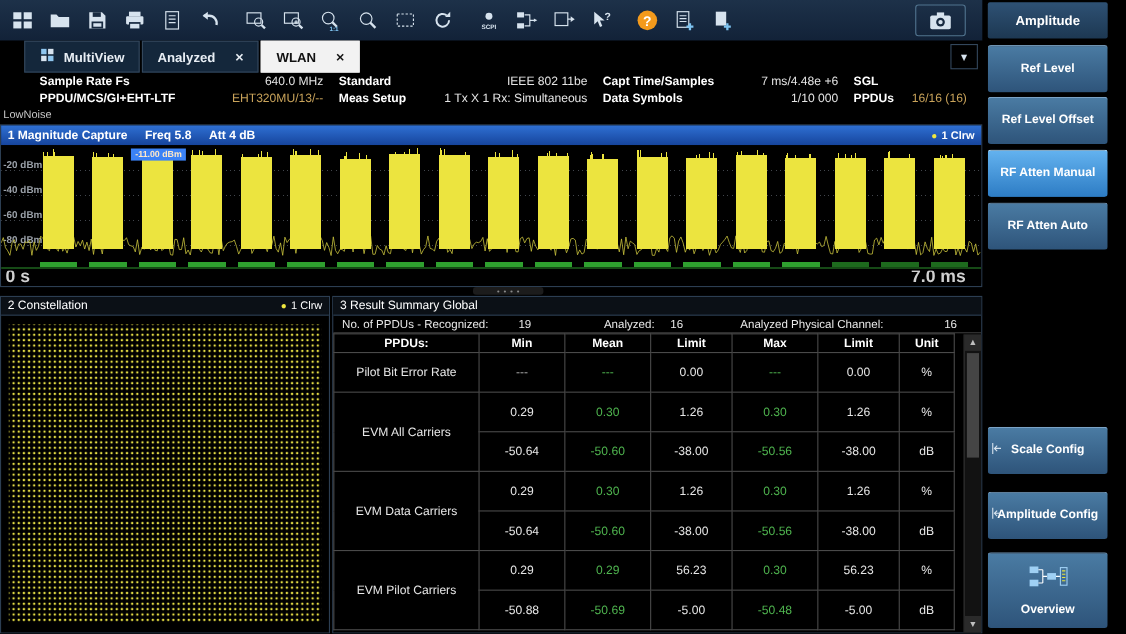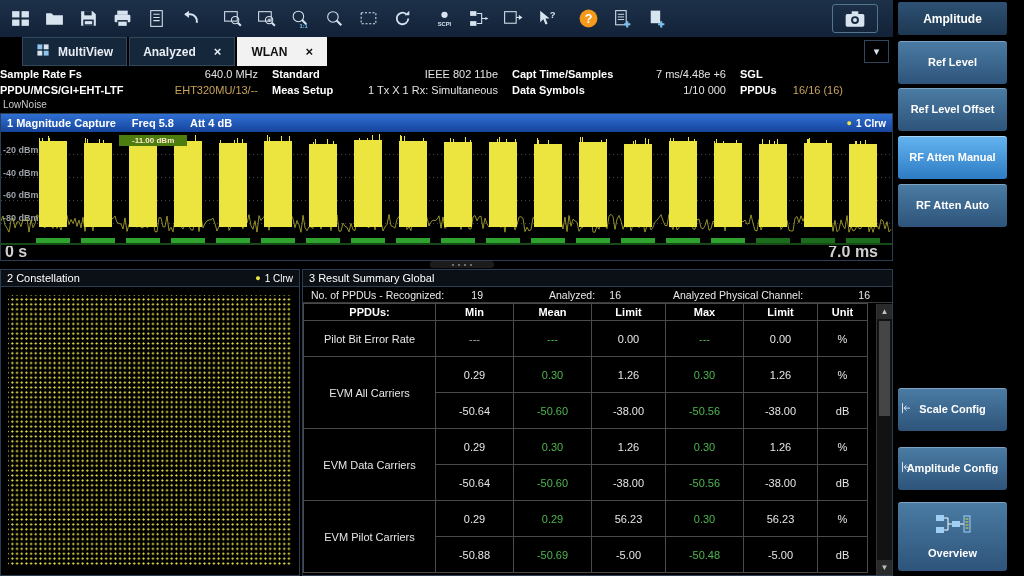--- a/index.html
+++ b/index.html
@@ -40,39 +40,39 @@
   .tab { display:flex; align-items:center; gap:8px; padding:0 13px; margin-right:2px;
          background:#14273b; border:1px solid #33475c; color:#e8eef4;
          font-size:12px; font-weight:bold; }
   .tab.active { background:#f2f2f2; border-color:#f2f2f2; color:#111; }
   .tab-close { font-size:13px; padding-left:10px; }
   .tab-dropdown { width:25px; height:23px; margin:3px 4px 3px 0; border:1px solid #33475c;
                   color:#d7e3ee; display:flex; align-items:center; justify-content:center; font-size:11px; }
 
   
   .infobar { position:absolute; left:0; top:66px; width:893px; height:47px; font-size:11px; }
-  .info-line { display:flex; height:16px; align-items:center; }
+  .info-line { display:flex; padding-left:36px; height:16px; align-items:center; }
   .info-cell { display:flex; justify-content:space-between; padding-right:14px; }
   .info-cell.c0 { width:272px; } .info-cell.c1 { width:240px; }
   .info-cell.c2 { width:228px; } .info-cell.c3 { width:117px; }
   .info-cell .lbl { color:#fff; font-weight:bold; white-space:nowrap; }
   .info-cell .val { color:#e4e4e4; white-space:nowrap; }
   .info-cell .val.hl { color:#c9a35a; }
   .lownoise { position:absolute; left:3px; top:33px; font-size:10px; color:#c8c8c8; }
 
   
   .win1 { position:absolute; left:0; top:113px; width:893px; height:148px; border:1px solid #2c3e52;font-weight:bold; }
   .win1-title { height:18px; background:linear-gradient(#2f70d3,#16449c); color:#fff; font-size:11px;
                 display:flex; align-items:center; padding:0 6px; gap:16px; }
   .trace-legend { margin-left:auto; display:flex; gap:4px; align-items:center; font-size:10px; color:#fff; }
   .trace-dot { color:#f0e840; font-size:9px; }
   .mag-plot { position:relative; height:114px; background:#000; overflow:hidden; }
   .mag-plot svg { position:absolute; inset:0; }
-  .marker { position:absolute; left:118px; top:3px; background:#4d7c0f; color:#ffe9c8;
-            font-size:8px; line-height:11px; padding:0 13px; }
+  .marker { position:absolute; left:118px; top:3px; background:#3b82f6; color:#ffe9c8;
+            font-size:8px; line-height:11px; padding:0 4px; }
   .mag-xaxis { height:12px; display:flex; justify-content:space-between; padding:0 14px 0 4px;
                color:#d0d0d0; font-size:16px; background:#000; align-items:center; }
 
   
   .splitter { position:absolute; left:430px; top:261px; width:64px; height:7px; background:#1c1c1c;
               border-radius:3px; display:flex; align-items:center; justify-content:center; gap:4px; }
   .splitter i { width:2px; height:2px; background:#8a8a8a; border-radius:50%; }
 
   
   .win2 { position:absolute; left:0; top:269px; width:300px; height:307px; border:1px solid #2c3e52; background:#000; }

